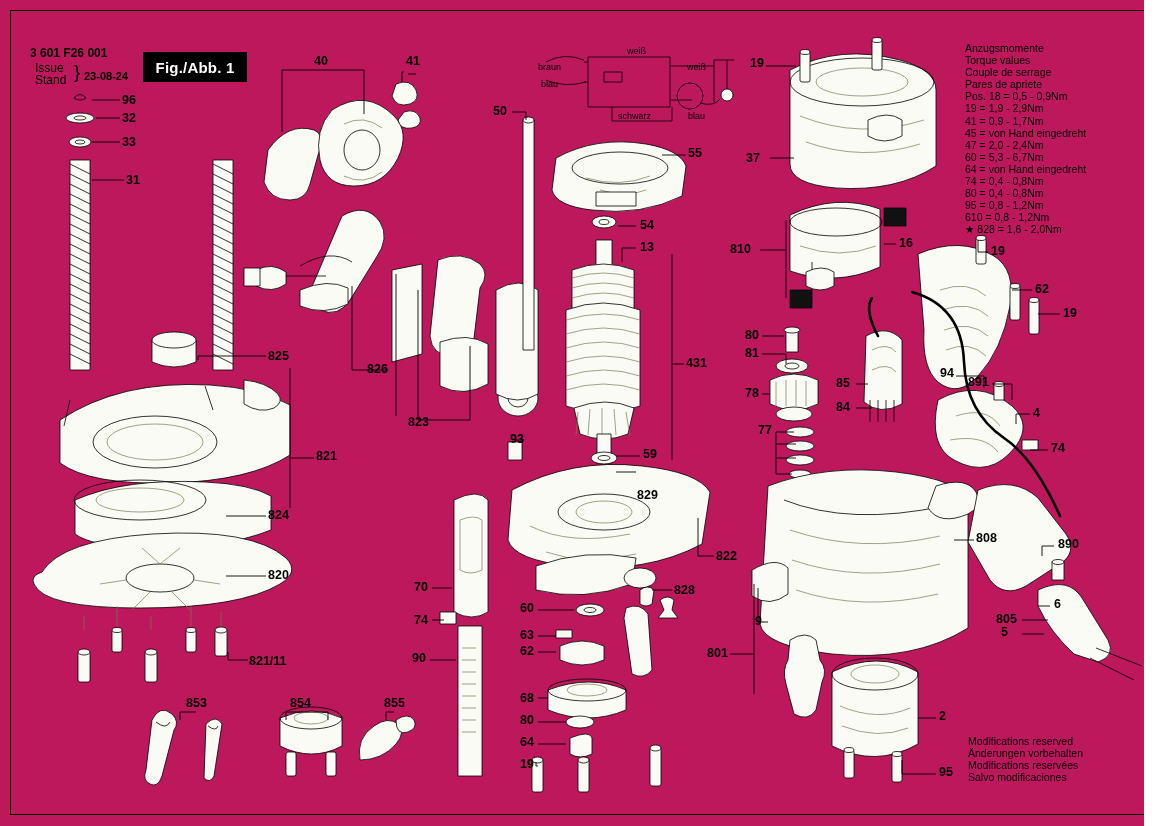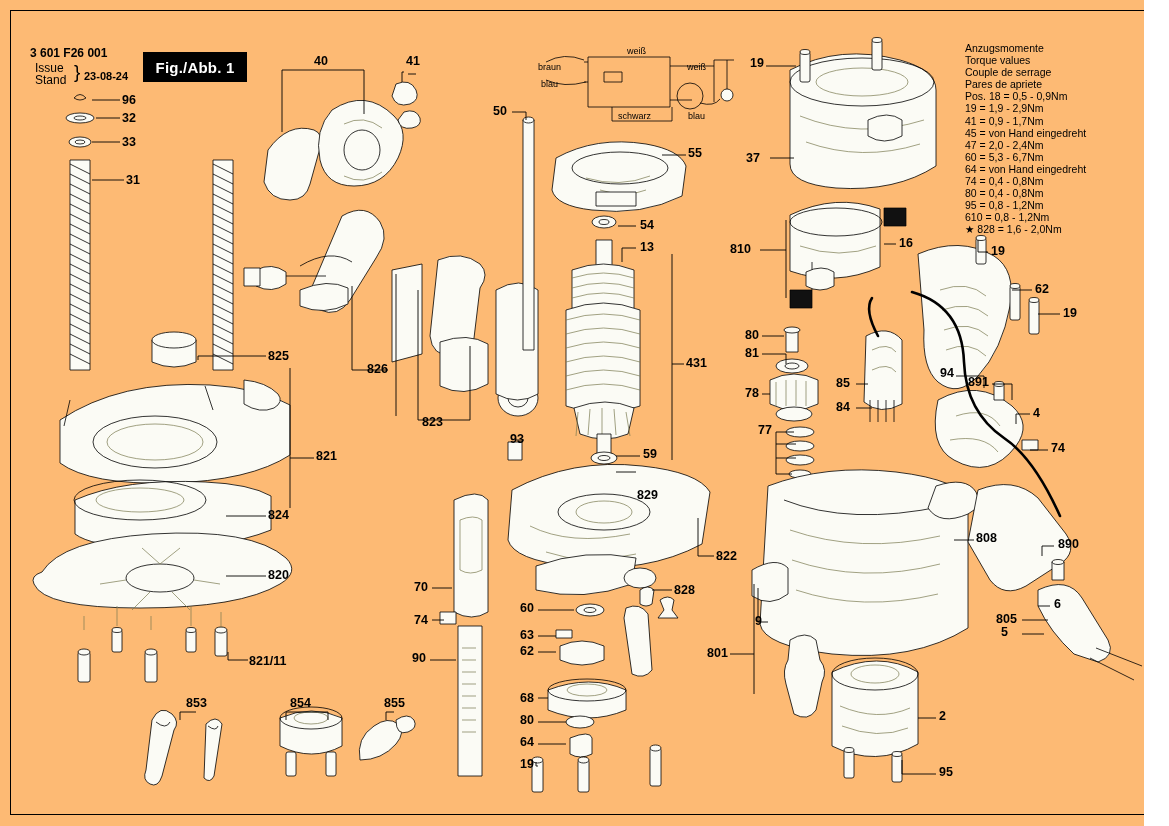--- a/index.html
+++ b/index.html
@@ -1,18 +1,18 @@
 <!DOCTYPE html>
 <html><head>
 <meta charset="utf-8">
 <style>
   html,body{margin:0;padding:0;background:#fff;}
   body{font-family:"Liberation Sans",sans-serif;}
   #sheet{
-    position:relative;width:1144px;height:826px;background:#fdba74;
+    position:relative;width:1144px;height:826px;background:#be185d;
     overflow:hidden;
   }
   #frame{
     position:absolute;left:10px;top:10px;width:1148px;height:805px;
     border:1.6px solid #000;box-sizing:border-box;
   }
   .txt{position:absolute;font-size:11px;color:#000;white-space:pre;line-height:12px;}
   .tiny{font-size:9px;line-height:10.5px;}
   .lbl{position:absolute;font-size:12.5px;font-weight:bold;color:#000;white-space:pre;}
   #titlebox{
@@ -58,20 +58,26 @@
     <div>      47 = 2,0 - 2,4Nm</div>
     <div>      60 = 5,3 - 6,7Nm</div>
     <div>      64 = von Hand eingedreht</div>
     <div>      74 = 0,4 - 0,8Nm</div>
     <div>      80 = 0,4 - 0,8Nm</div>
     <div>      95 = 0,8 - 1,2Nm</div>
     <div>    610 = 0,8 - 1,2Nm</div>
     <div>  ★ 828 = 1,6 - 2,0Nm</div>
   </div>
 
+  <div id="modif">
+    <div>Modifications reserved</div>
+    <div>Änderungen vorbehalten</div>
+    <div>Modifications reservées</div>
+    <div>Salvo modificaciones</div>
+  </div>
 
   <svg class="art" viewBox="0 0 1169 826">
     <g stroke-linejoin="round">
 
       <g>
         <rect x="588" y="57" width="82" height="50" class="pc"></rect>
         <path class="pc" d="M546 62 q18 -10 38 -2"></path>
         <path class="pc" d="M546 80 q18 8 40 2"></path>
         <path class="pc" d="M588 62 h-4 M588 82 h-4"></path>
         <path class="pc" d="M670 66 h44 M670 100 h22"></path>
@@ -432,21 +438,21 @@
   <div class="lbl" style="left:746px;top:151px;">37</div>
   <div class="lbl" style="left:640px;top:218px;">54</div>
   <div class="lbl" style="left:640px;top:240px;">13</div>
   <div class="lbl" style="left:730px;top:242px;">810</div>
   <div class="lbl" style="left:899px;top:236px;">16</div>
   <div class="lbl" style="left:991px;top:244px;">19</div>
   <div class="lbl" style="left:1035px;top:282px;">62</div>
   <div class="lbl" style="left:1063px;top:306px;">19</div>
   <div class="lbl" style="left:268px;top:349px;">825</div>
   <div class="lbl" style="left:367px;top:362px;">826</div>
-  <div class="lbl" style="left:422px;top:415px;">823</div>
+  <div class="lbl" style="left:408px;top:415px;">823</div>
   <div class="lbl" style="left:686px;top:356px;">431</div>
   <div class="lbl" style="left:745px;top:328px;">80</div>
   <div class="lbl" style="left:745px;top:346px;">81</div>
   <div class="lbl" style="left:745px;top:386px;">78</div>
   <div class="lbl" style="left:836px;top:376px;">85</div>
   <div class="lbl" style="left:836px;top:400px;">84</div>
   <div class="lbl" style="left:940px;top:366px;">94</div>
   <div class="lbl" style="left:968px;top:375px;">891</div>
   <div class="lbl" style="left:1033px;top:406px;">4</div>
   <div class="lbl" style="left:1051px;top:441px;">74</div>

